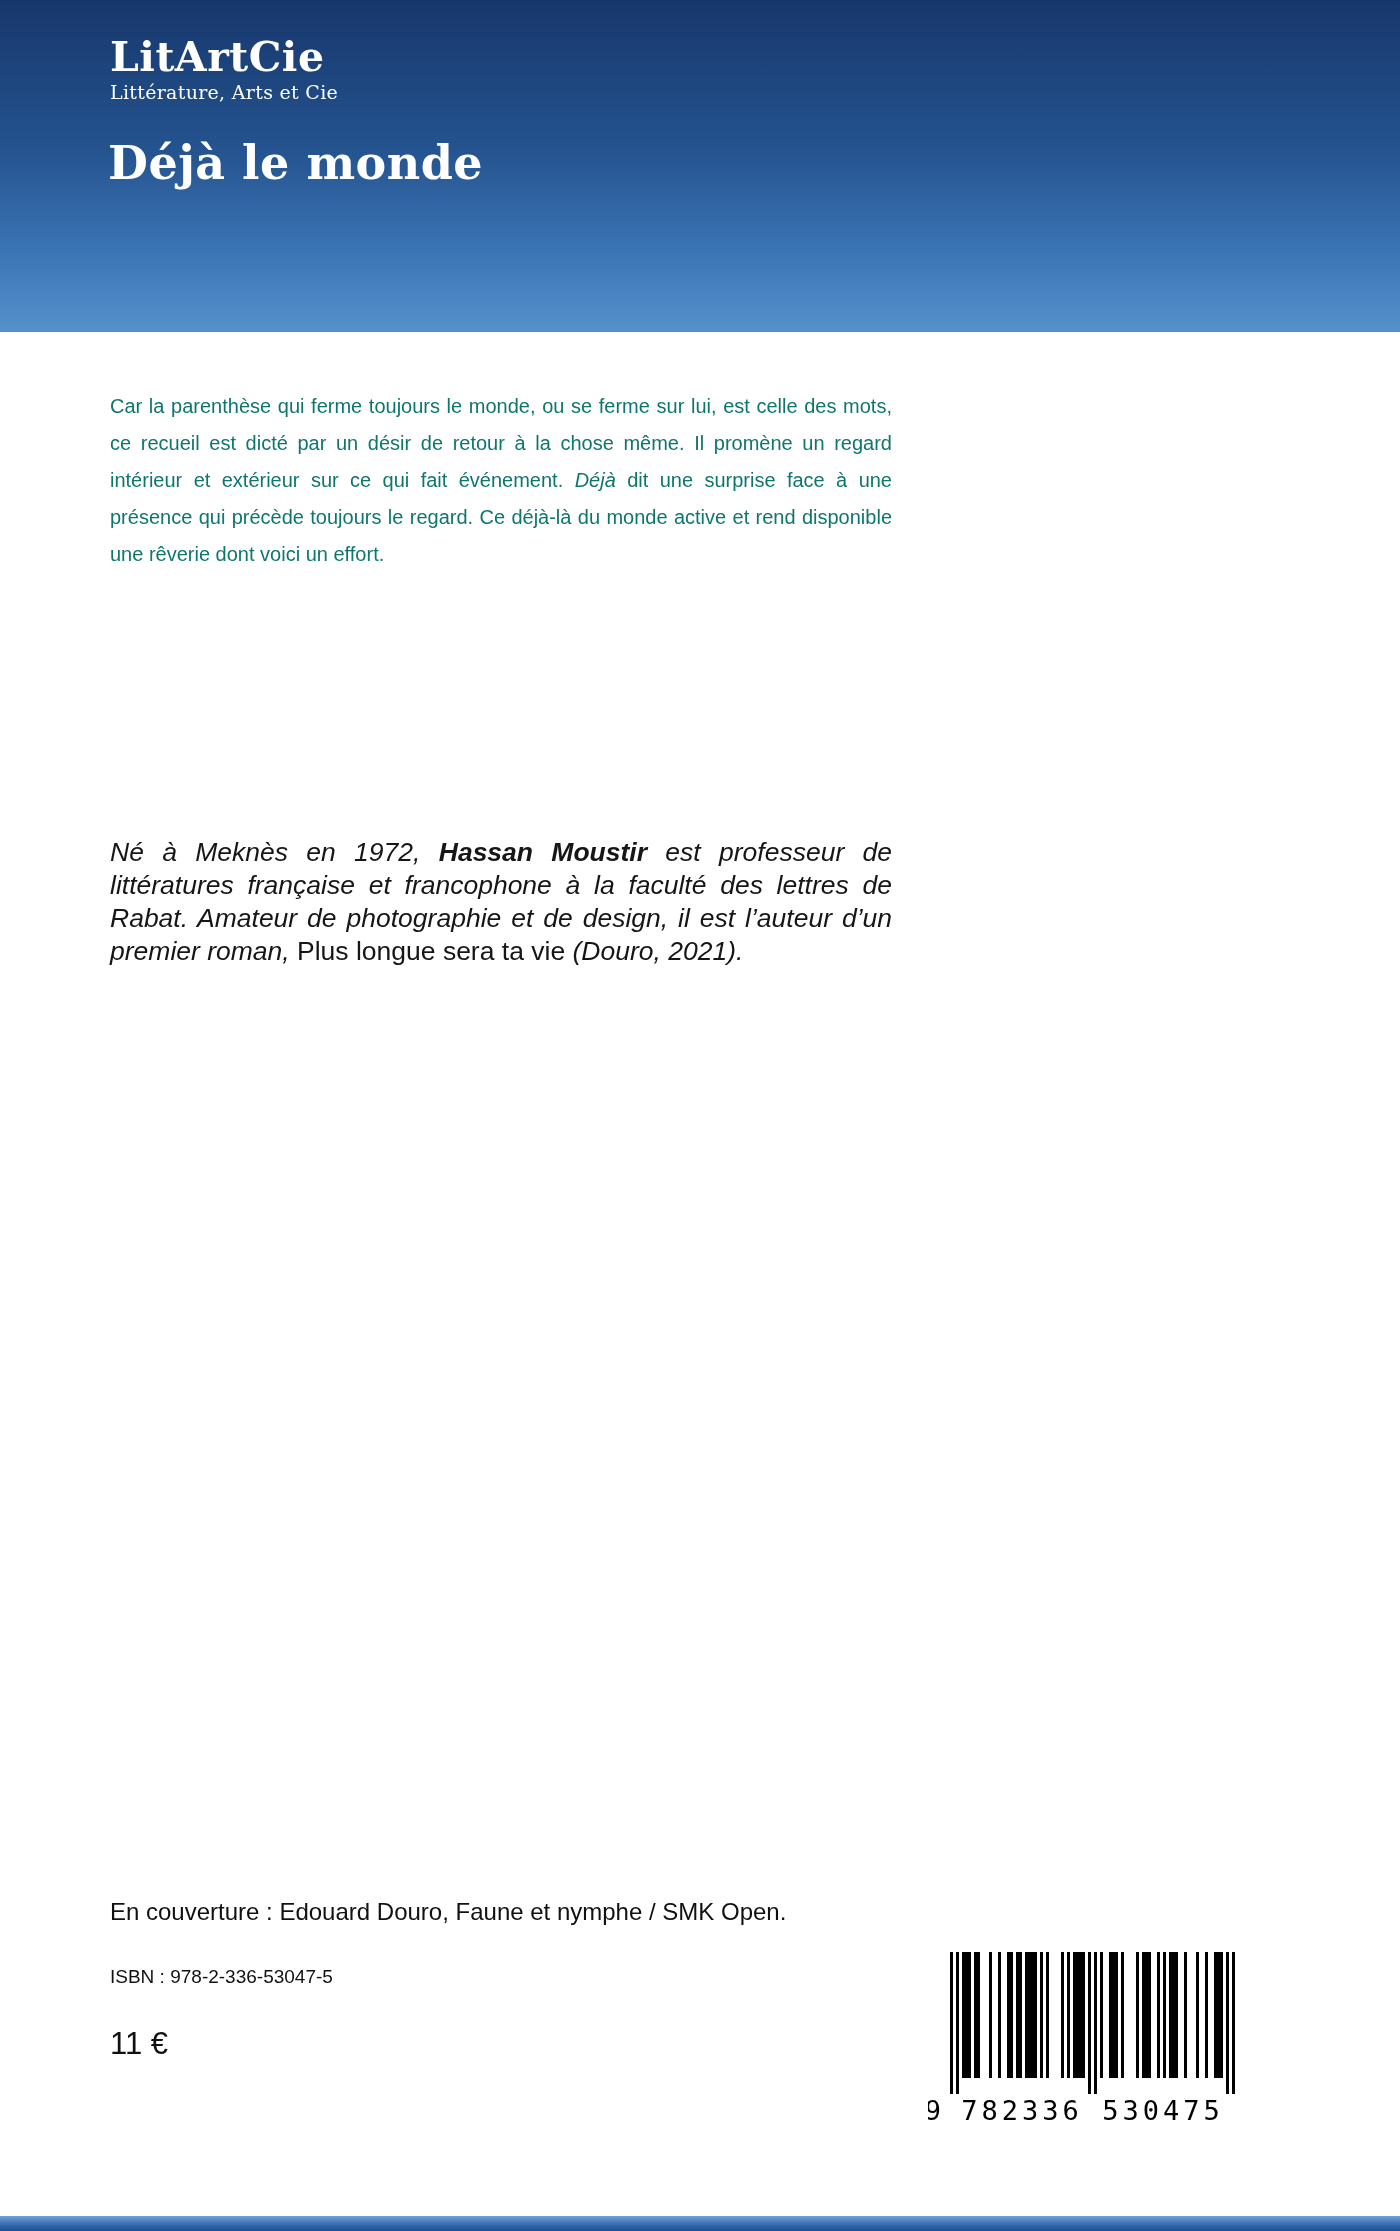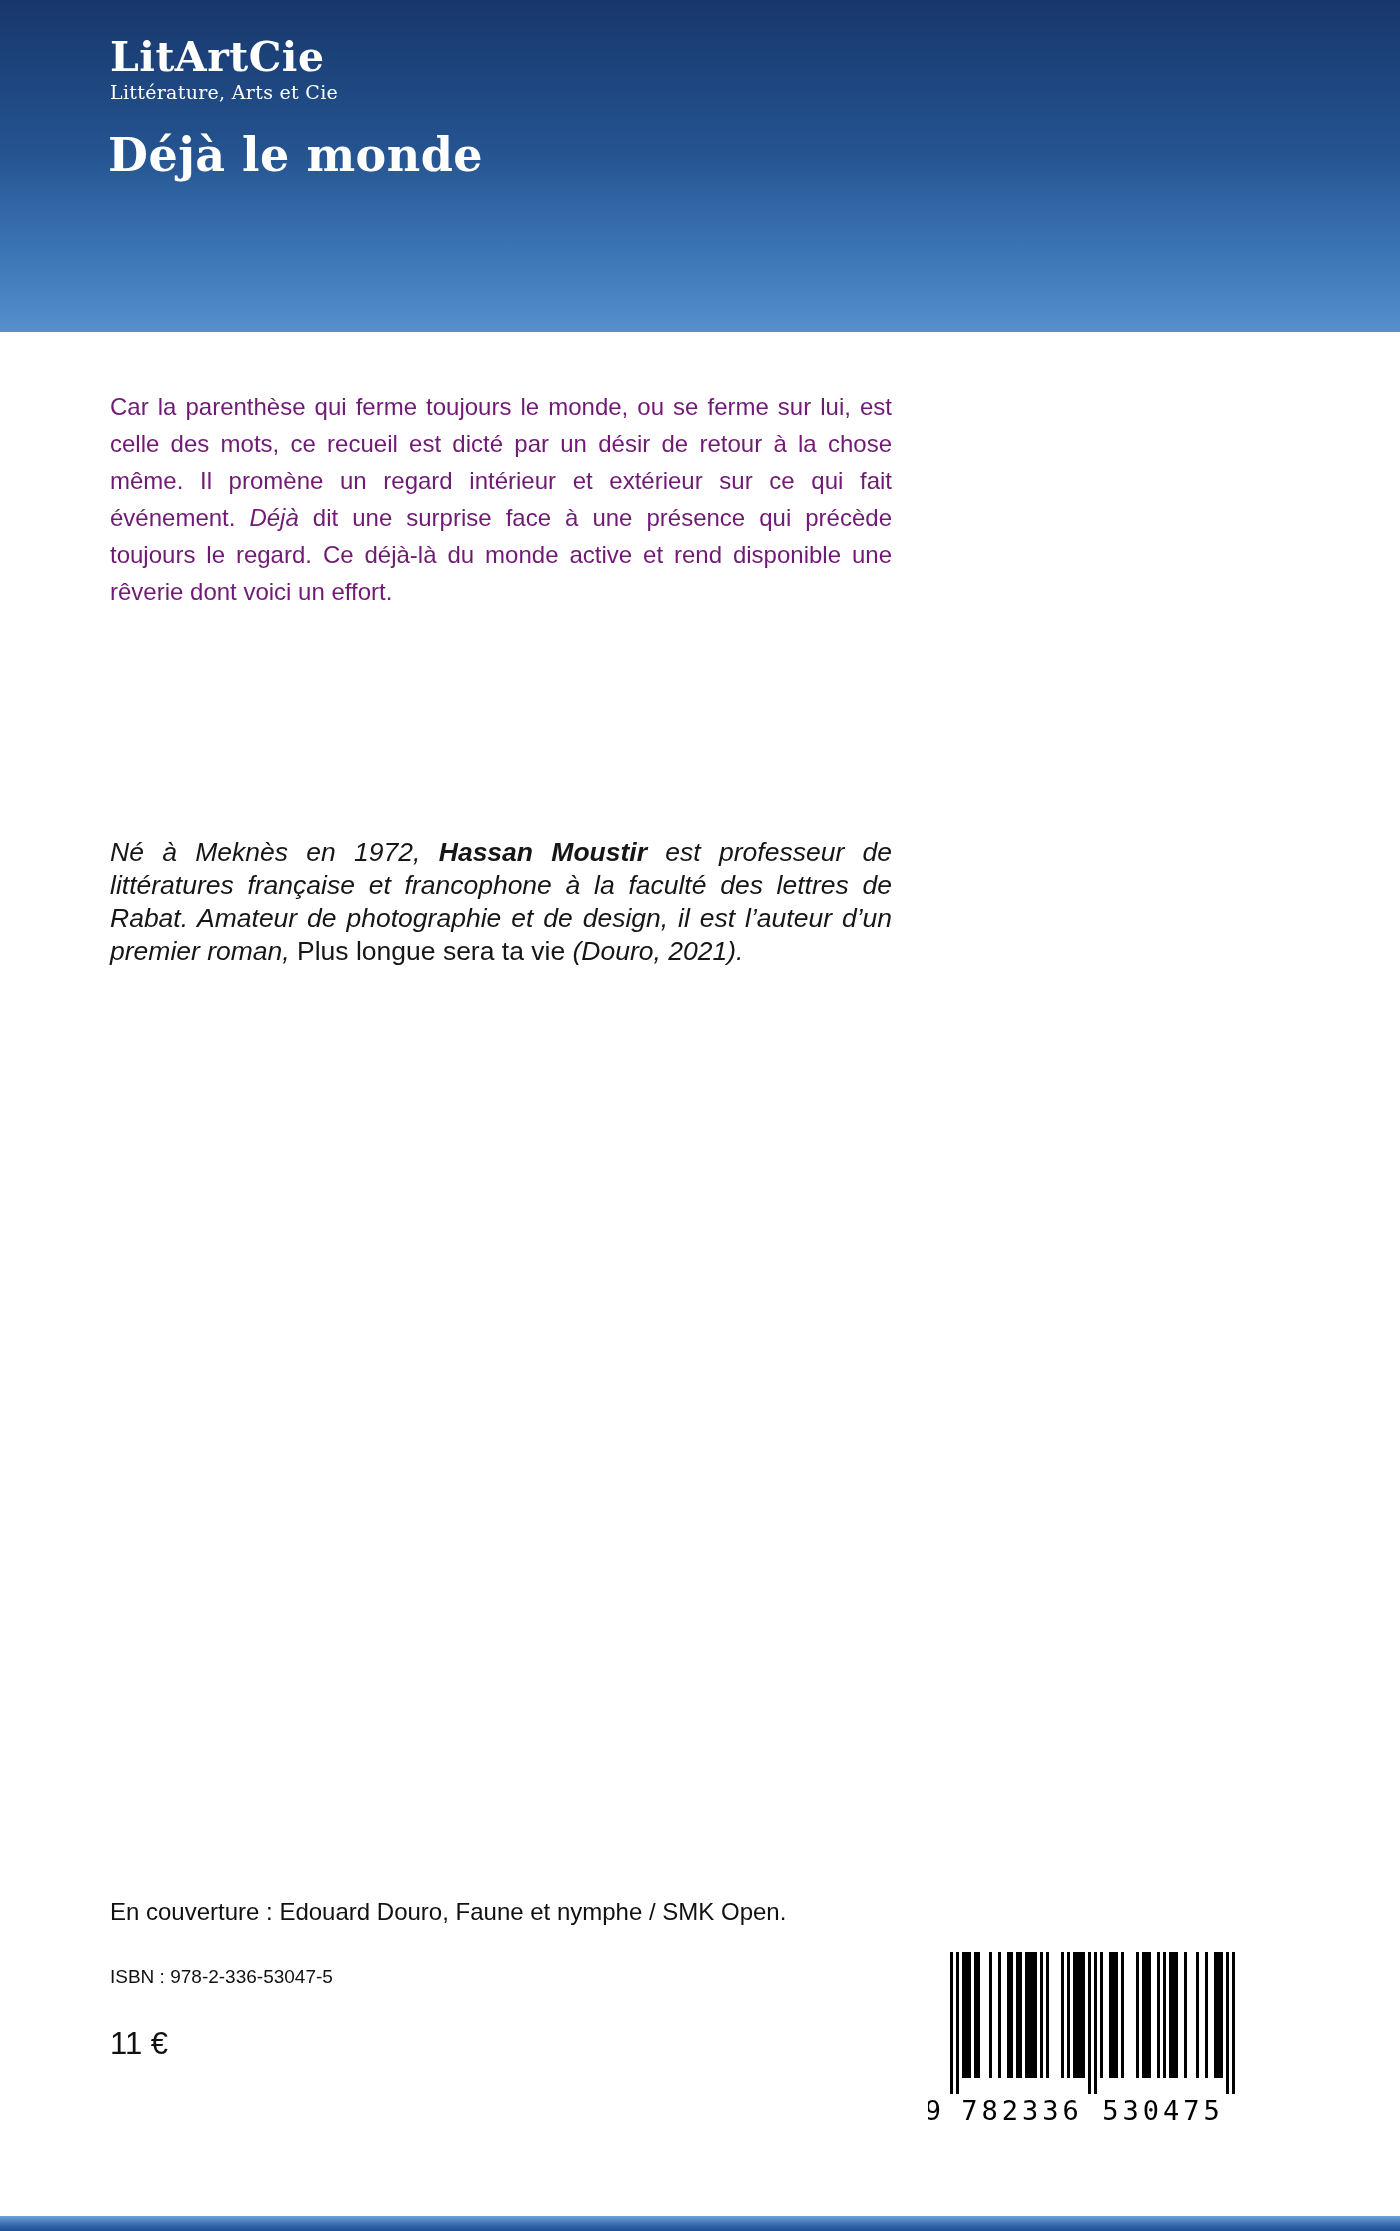--- a/index.html
+++ b/index.html
@@ -37,38 +37,38 @@
   }
   .brand-sub {
     font-family: "DejaVu Serif", serif;
     font-size: 19px;
     letter-spacing: 0.3px;
     margin-top: 2px;
   }
   .book-title {
     position: absolute;
     left: 108px;
-    top: 128px;
+    top: 136px;
     color: #ffffff;
     font-family: "DejaVu Serif", serif;
     font-weight: bold;
     font-size: 46px;
     letter-spacing: 0.5px;
   }
 
   
   .blurb {
     position: absolute;
     left: 110px;
     top: 388px;
     width: 782px;
-    font-size: 24px;
+    font-size: 20px;
     line-height: 37px;
     text-align: justify;
-    color: #701a75;
+    color: #0f766e;
   }
 
   
   .bio {
     position: absolute;
     left: 110px;
     top: 836px;
     width: 782px;
     font-size: 26.5px;
     line-height: 33px;

